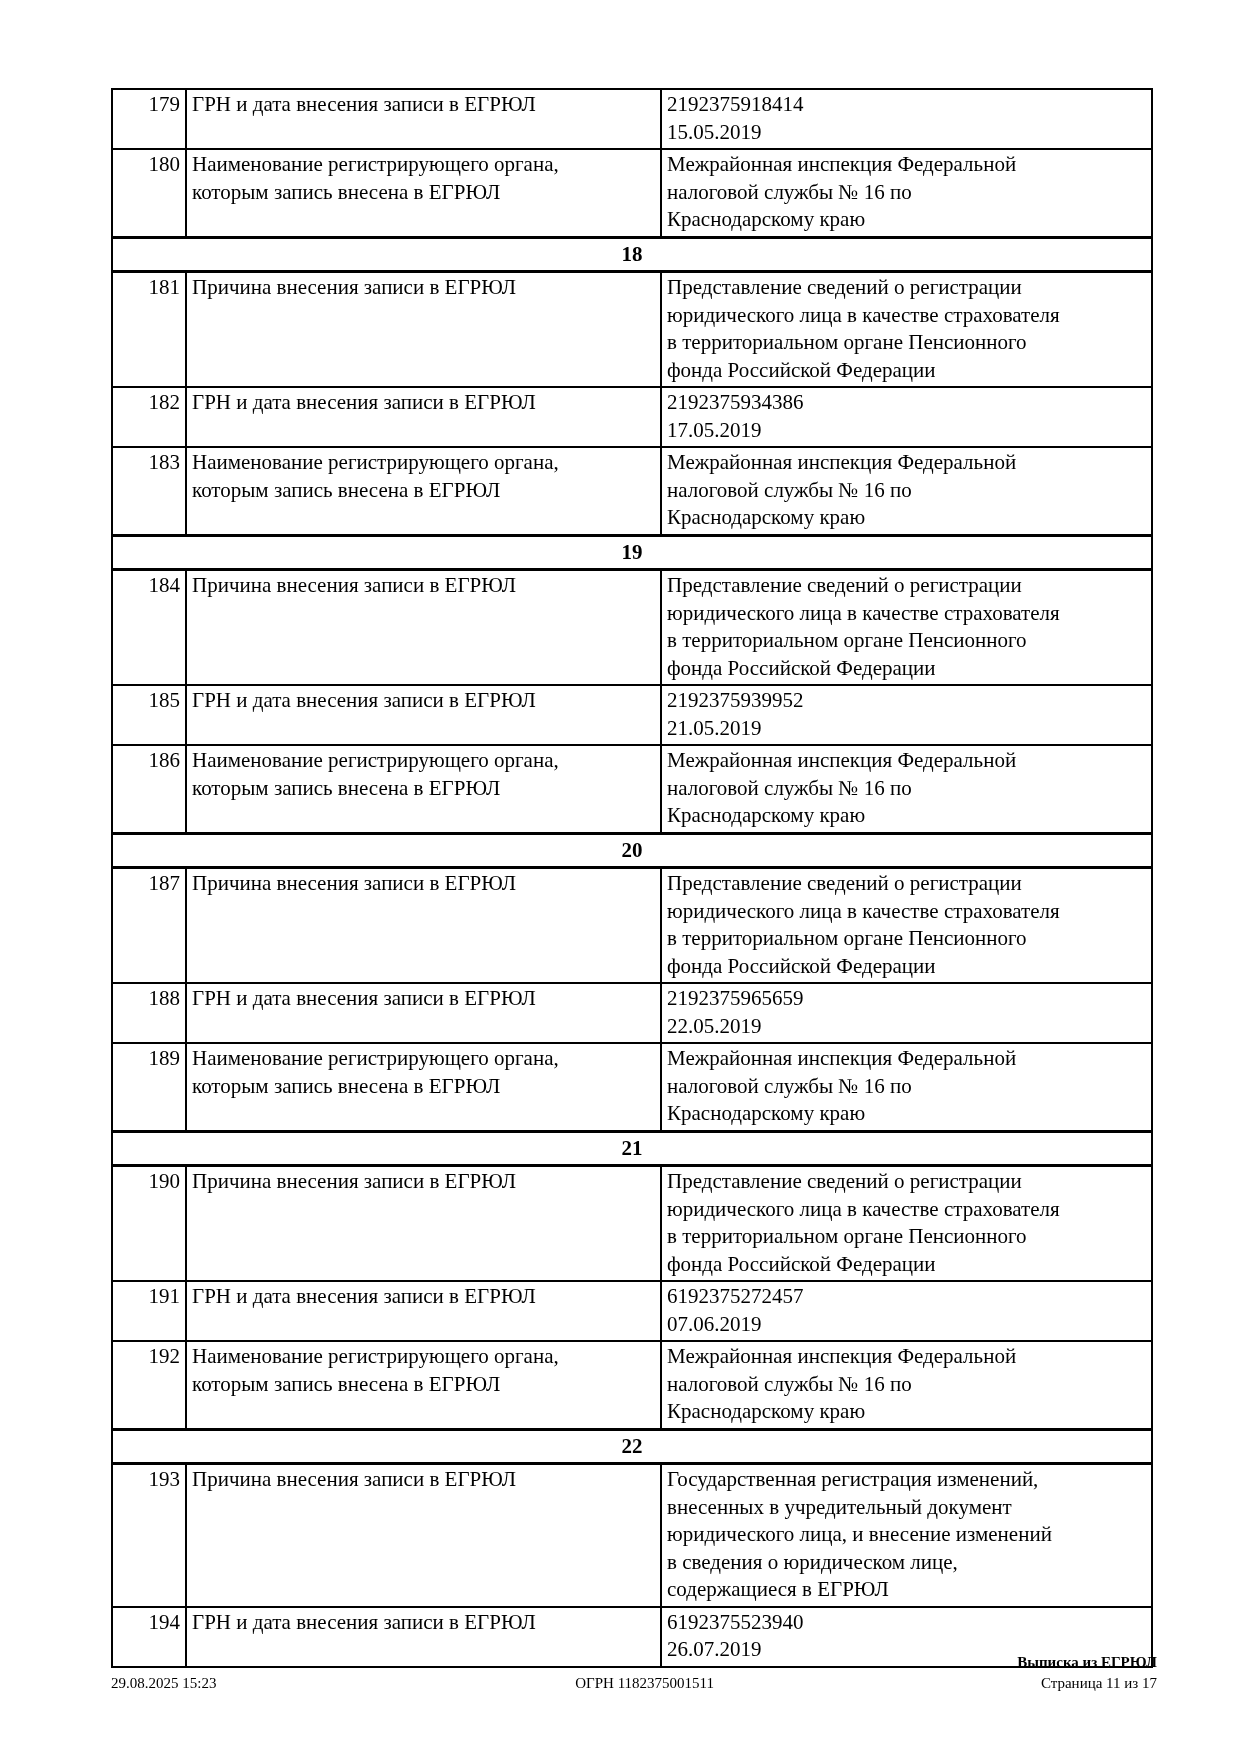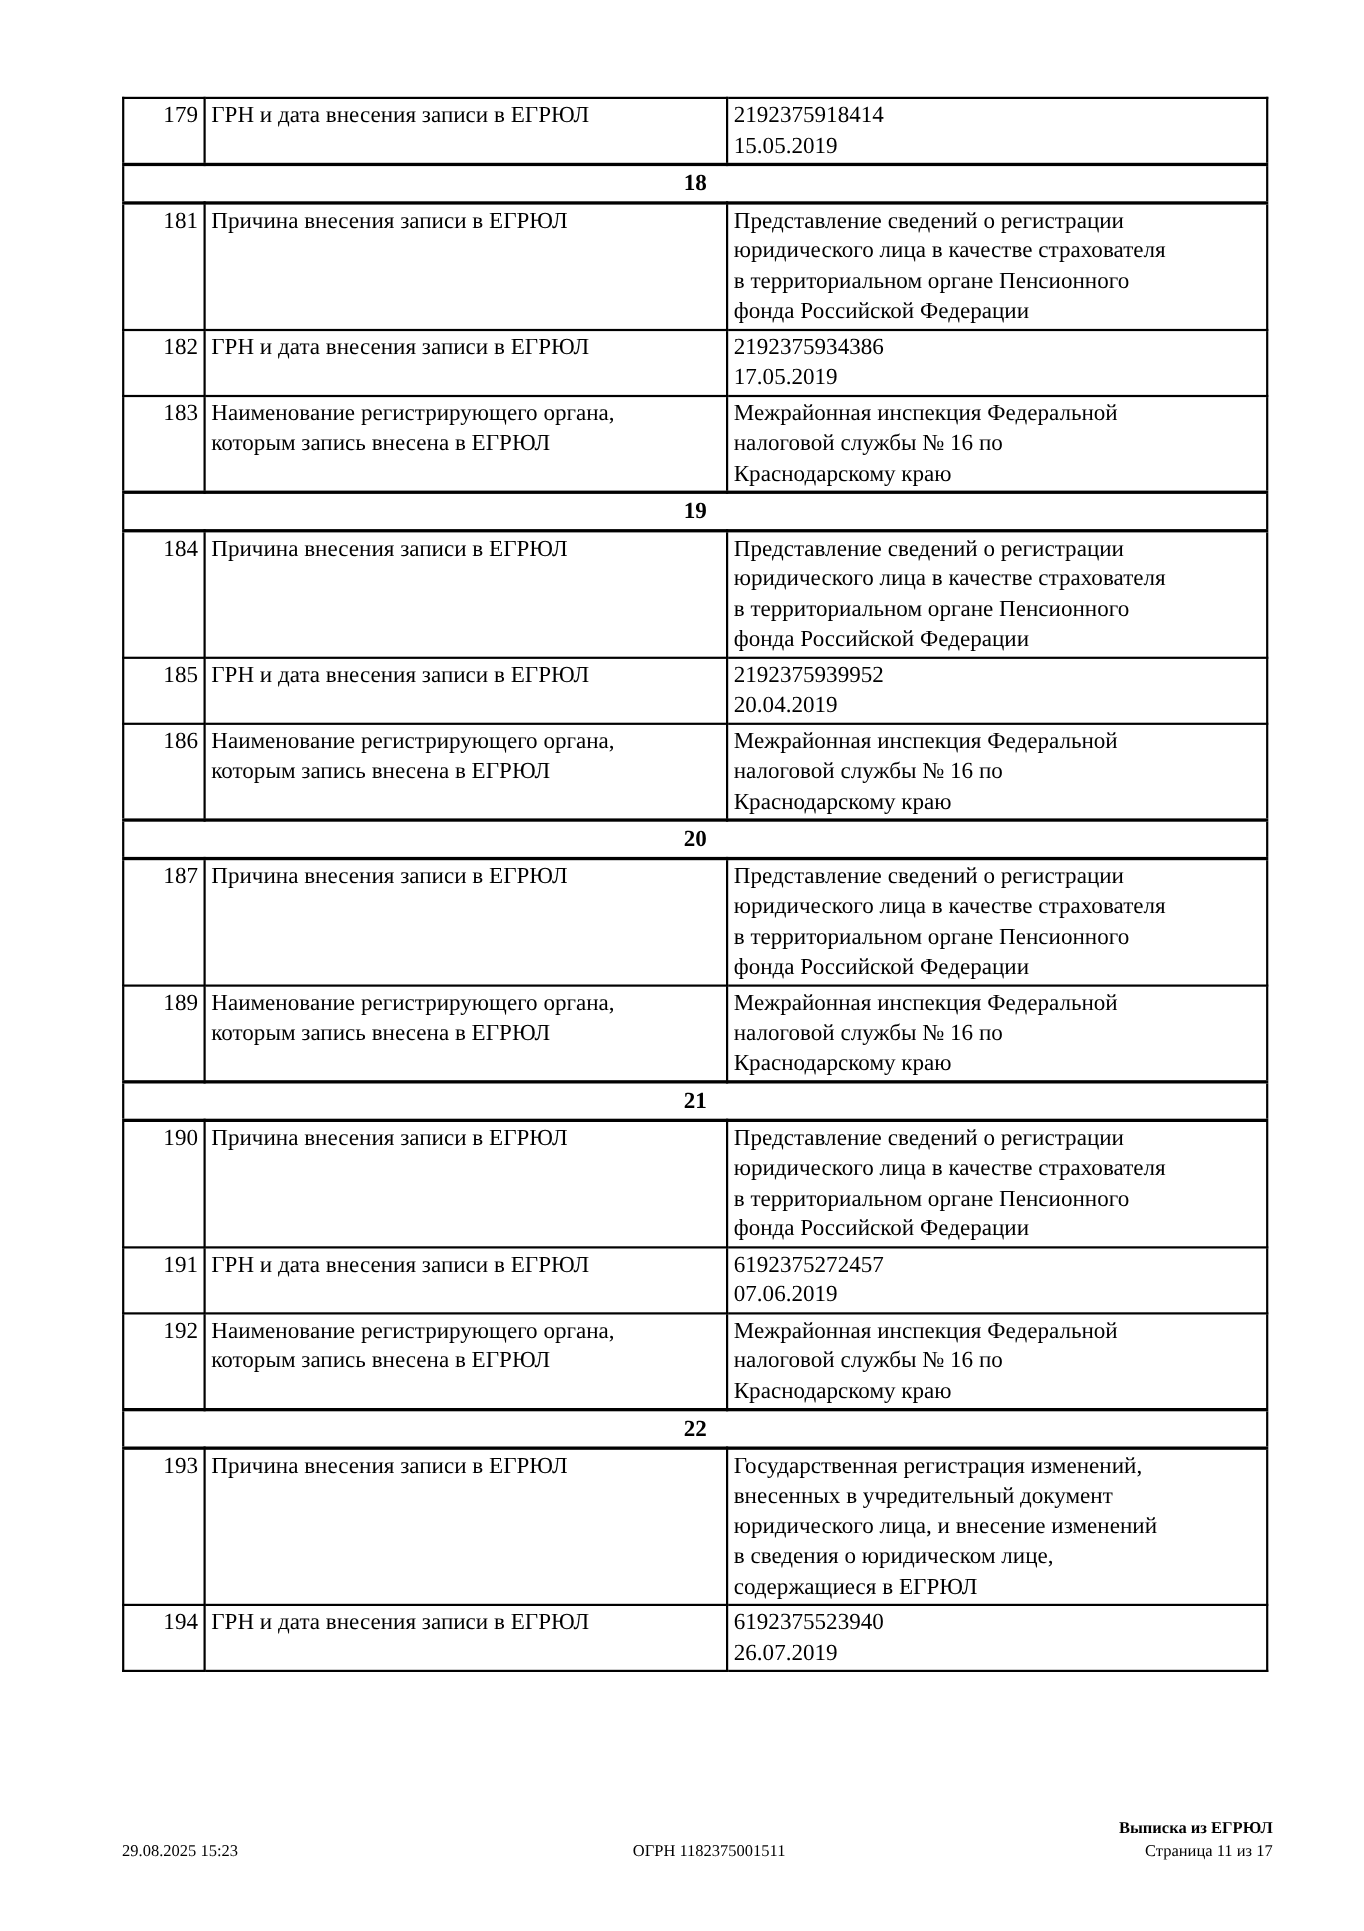--- a/index.html
+++ b/index.html
@@ -87,20 +87,28 @@
       <col class="c-label">
       <col class="c-value">
     </colgroup>
     <tbody id="table-body">
         <tr class="row-entry">
           <td class="cell-num">179</td>
           <td class="cell-label">ГРН и дата внесения записи в ЕГРЮЛ</td>
           <td class="cell-value">2192375918414
 15.05.2019</td>
         </tr>
+        <tr class="row-entry">
+          <td class="cell-num">180</td>
+          <td class="cell-label">Наименование регистрирующего органа,
+которым запись внесена в ЕГРЮЛ</td>
+          <td class="cell-value">Межрайонная инспекция Федеральной
+налоговой службы № 16 по
+Краснодарскому краю</td>
+        </tr>
         <tr class="row-section">
           <td colspan="3">18</td>
         </tr>
         <tr class="row-entry">
           <td class="cell-num">181</td>
           <td class="cell-label">Причина внесения записи в ЕГРЮЛ</td>
           <td class="cell-value">Представление сведений о регистрации
 юридического лица в качестве страхователя
 в территориальном органе Пенсионного
 фонда Российской Федерации</td>
@@ -127,40 +135,46 @@
           <td class="cell-label">Причина внесения записи в ЕГРЮЛ</td>
           <td class="cell-value">Представление сведений о регистрации
 юридического лица в качестве страхователя
 в территориальном органе Пенсионного
 фонда Российской Федерации</td>
         </tr>
         <tr class="row-entry">
           <td class="cell-num">185</td>
           <td class="cell-label">ГРН и дата внесения записи в ЕГРЮЛ</td>
           <td class="cell-value">2192375939952
-20.04.2019</td>
+21.05.2019</td>
         </tr>
         <tr class="row-entry">
           <td class="cell-num">186</td>
           <td class="cell-label">Наименование регистрирующего органа,
 которым запись внесена в ЕГРЮЛ</td>
           <td class="cell-value">Межрайонная инспекция Федеральной
 налоговой службы № 16 по
 Краснодарскому краю</td>
         </tr>
         <tr class="row-section">
           <td colspan="3">20</td>
         </tr>
         <tr class="row-entry">
           <td class="cell-num">187</td>
           <td class="cell-label">Причина внесения записи в ЕГРЮЛ</td>
           <td class="cell-value">Представление сведений о регистрации
 юридического лица в качестве страхователя
 в территориальном органе Пенсионного
 фонда Российской Федерации</td>
+        </tr>
+        <tr class="row-entry">
+          <td class="cell-num">188</td>
+          <td class="cell-label">ГРН и дата внесения записи в ЕГРЮЛ</td>
+          <td class="cell-value">2192375965659
+22.05.2019</td>
         </tr>
         <tr class="row-entry">
           <td class="cell-num">189</td>
           <td class="cell-label">Наименование регистрирующего органа,
 которым запись внесена в ЕГРЮЛ</td>
           <td class="cell-value">Межрайонная инспекция Федеральной
 налоговой службы № 16 по
 Краснодарскому краю</td>
         </tr>
         <tr class="row-section">

